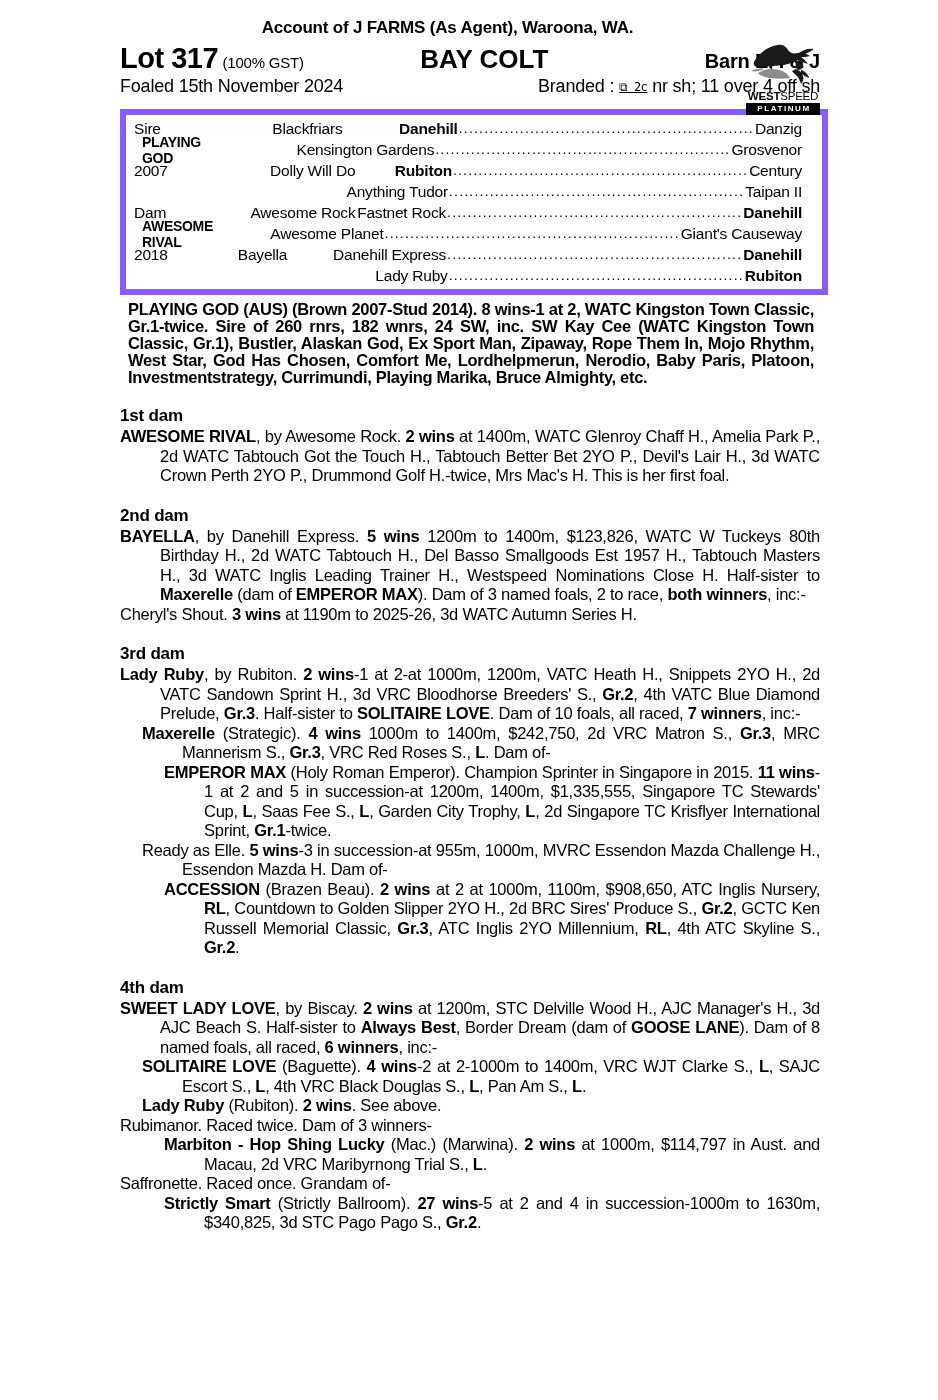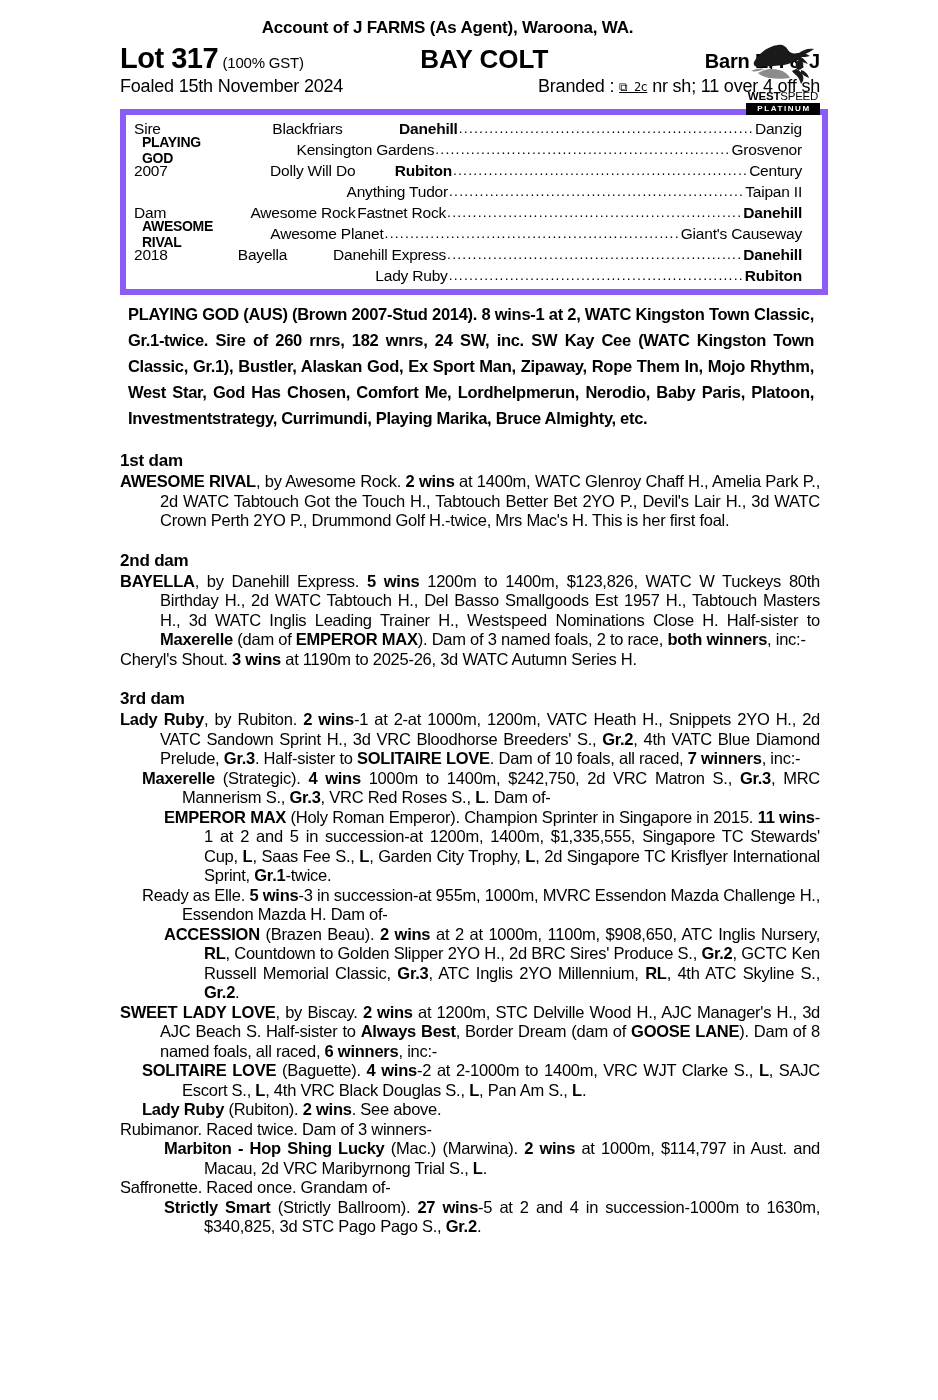--- a/index.html
+++ b/index.html
@@ -158,21 +158,21 @@
     font-size: 14px;
     position: relative;
     top: -1px;
   }
   .leader .lval { flex: 0 0 auto; }
 
   
   .sire-blurb {
     font-weight: bold;
     font-size: 16.5px;
-    line-height: 26px;
+    line-height: 17px;
     text-align: justify;
     margin-top: 6px;
     padding: 0 2px 0 8px;
     letter-spacing: -0.3px;
     width: 686px;
   }
 
   
   .dam-head {
     font-weight: bold;
@@ -349,20 +349,21 @@
     <p class="blk hang"><b>BAYELLA</b>, by Danehill Express. <b>5 wins</b> 1200m to 1400m, $123,826, WATC W Tuckeys 80th Birthday H., 2d WATC Tabtouch H., Del Basso Smallgoods Est 1957 H., Tabtouch Masters H., 3d WATC Inglis Leading Trainer H., Westspeed Nominations Close H. Half-sister to <b>Maxerelle</b> (dam of <b>EMPEROR MAX</b>). Dam of 3 named foals, 2 to race, <b>both winners</b>, inc:-</p>
     <p class="blk hang">Cheryl's Shout. <b>3 wins</b> at 1190m to 2025-26, 3d WATC Autumn Series H.</p>
 
     <div class="dam-head">3rd dam</div>
     <p class="blk hang"><b>Lady Ruby</b>, by Rubiton. <b>2 wins</b>-1 at 2-at 1000m, 1200m, VATC Heath H., Snippets 2YO H., 2d VATC Sandown Sprint H., 3d VRC Bloodhorse Breeders' S., <b>Gr.2</b>, 4th VATC Blue Diamond Prelude, <b>Gr.3</b>. Half-sister to <b>SOLITAIRE LOVE</b>. Dam of 10 foals, all raced, <b>7 winners</b>, inc:-</p>
     <p class="blk hang2"><b>Maxerelle</b> (Strategic). <b>4 wins</b> 1000m to 1400m, $242,750, 2d VRC Matron S., <b>Gr.3</b>, MRC Mannerism S., <b>Gr.3</b>, VRC Red Roses S., <b>L</b>. Dam of-</p>
     <p class="blk hang3"><b>EMPEROR MAX</b> (Holy Roman Emperor). Champion Sprinter in Singapore in 2015. <b>11 wins</b>-1 at 2 and 5 in succession-at 1200m, 1400m, $1,335,555, Singapore TC Stewards' Cup, <b>L</b>, Saas Fee S., <b>L</b>, Garden City Trophy, <b>L</b>, 2d Singapore TC Krisflyer International Sprint, <b>Gr.1</b>-twice.</p>
     <p class="blk hang2">Ready as Elle. <b>5 wins</b>-3 in succession-at 955m, 1000m, MVRC Essendon Mazda Challenge H., Essendon Mazda H. Dam of-</p>
     <p class="blk hang3"><b>ACCESSION</b> (Brazen Beau). <b>2 wins</b> at 2 at 1000m, 1100m, $908,650, ATC Inglis Nursery, <b>RL</b>, Countdown to Golden Slipper 2YO H., 2d BRC Sires' Produce S., <b>Gr.2</b>, GCTC Ken Russell Memorial Classic, <b>Gr.3</b>, ATC Inglis 2YO Millennium, <b>RL</b>, 4th ATC Skyline S., <b>Gr.2</b>.</p>
 
+    <div class="dam-head">4th dam</div>
     <p class="blk hang"><b>SWEET LADY LOVE</b>, by Biscay. <b>2 wins</b> at 1200m, STC Delville Wood H., AJC Manager's H., 3d AJC Beach S. Half-sister to <b>Always Best</b>, Border Dream (dam of <b>GOOSE LANE</b>). Dam of 8 named foals, all raced, <b>6 winners</b>, inc:-</p>
     <p class="blk hang2"><b>SOLITAIRE LOVE</b> (Baguette). <b>4 wins</b>-2 at 2-1000m to 1400m, VRC WJT Clarke S., <b>L</b>, SAJC Escort S., <b>L</b>, 4th VRC Black Douglas S., <b>L</b>, Pan Am S., <b>L</b>.</p>
     <p class="blk hang2"><b>Lady Ruby</b> (Rubiton). <b>2 wins</b>. See above.</p>
     <p class="blk hang">Rubimanor. Raced twice. Dam of 3 winners-</p>
     <p class="blk hang3"><b>Marbiton - Hop Shing Lucky</b> (Mac.) (Marwina). <b>2 wins</b> at 1000m, $114,797 in Aust. and Macau, 2d VRC Maribyrnong Trial S., <b>L</b>.</p>
     <p class="blk hang">Saffronette. Raced once. Grandam of-</p>
     <p class="blk hang3"><b>Strictly Smart</b> (Strictly Ballroom). <b>27 wins</b>-5 at 2 and 4 in succession-1000m to 1630m, $340,825, 3d STC Pago Pago S., <b>Gr.2</b>.</p>
 
   </div>
 </div>

